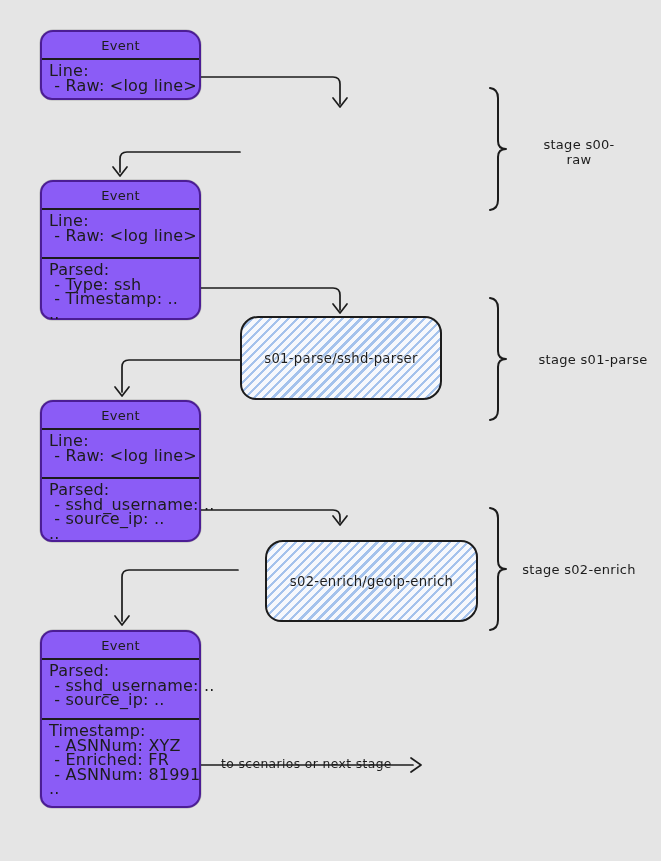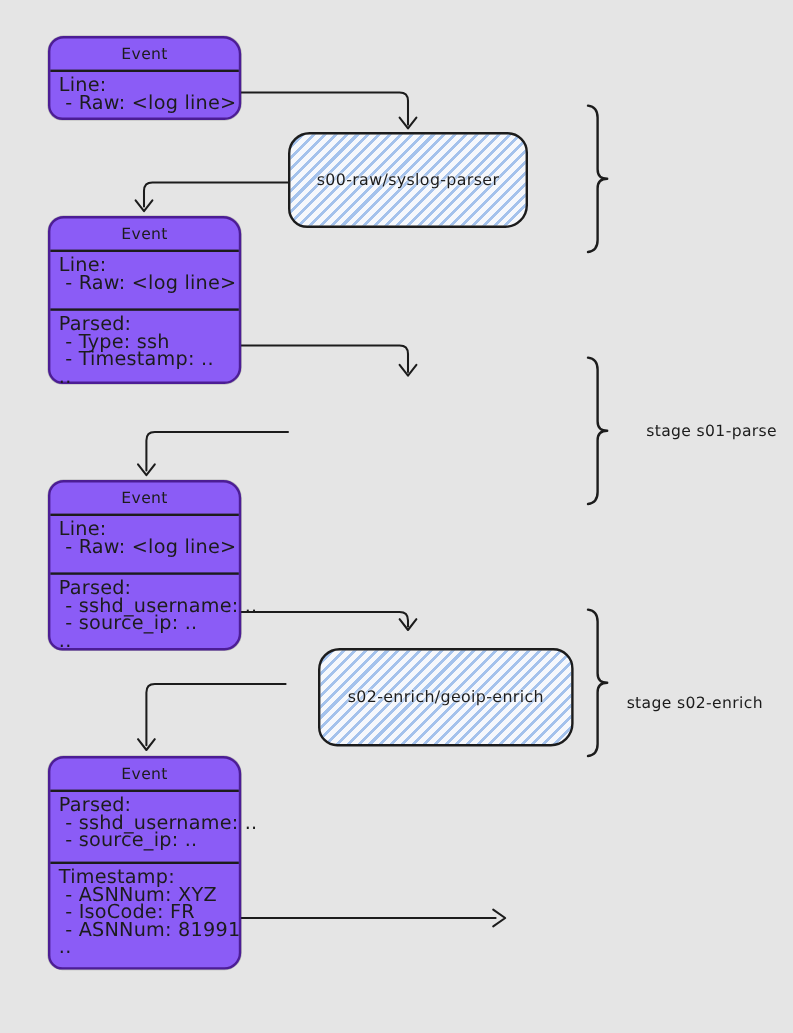--- a/index.html
+++ b/index.html
@@ -131,39 +131,41 @@
   <div class="labels-layer">
 
     <div class="event-node" style="left:40px; top:30px; width:161px; height:70px;">
       <div class="event-header">Event</div>
       <div class="event-section">
         <div class="field-line">Line:</div>
         <div class="field-line"> - Raw: &lt;log line&gt;</div>
       </div>
     </div>
 
-    <div class="parser-node" style="left:240px; top:110px; width:200px; height:80px;">
-      <span class="parser-label">s00-raw/syslog-parser</span>
-    </div>
-
+
+    <div class="stage-label" style="left:527px; top:137px; width:104px;">stage s00-
+raw</div>
 
     <div class="event-node" style="left:40px; top:180px; width:161px; height:140px;">
       <div class="event-header">Event</div>
       <div class="event-section" style="height:47px;">
         <div class="field-line">Line:</div>
         <div class="field-line"> - Raw: &lt;log line&gt;</div>
       </div>
       <div class="event-section">
         <div class="field-line">Parsed:</div>
         <div class="field-line"> - Type: ssh</div>
         <div class="field-line"> - Timestamp: ..</div>
         <div class="field-line">..</div>
       </div>
     </div>
 
+    <div class="parser-node" style="left:240px; top:316px; width:202px; height:84px;">
+      <span class="parser-label">s01-parse/sshd-parser</span>
+    </div>
 
     <div class="stage-label" style="left:532px; top:352px; width:122px;">stage s01-parse</div>
 
     <div class="event-node" style="left:40px; top:400px; width:161px; height:142px;">
       <div class="event-header">Event</div>
       <div class="event-section" style="height:47px;">
         <div class="field-line">Line:</div>
         <div class="field-line"> - Raw: &lt;log line&gt;</div>
       </div>
       <div class="event-section">
@@ -171,33 +173,34 @@
         <div class="field-line"> - sshd_username: ..</div>
         <div class="field-line"> - source_ip: ..</div>
         <div class="field-line">..</div>
       </div>
     </div>
 
     <div class="parser-node" style="left:239px; top:540px; width:213px; height:82px;margin-left:26px;">
       <span class="parser-label">s02-enrich/geoip-enrich</span>
     </div>
 
-    <div class="stage-label" style="left:516px; top:562px; width:126px;margin-top:17px;">stage s02-enrich</div>
+    <div class="stage-label" style="left:516px; top:562px; width:126px;">stage s02-enrich</div>
 
     <div class="event-node" style="left:40px; top:630px; width:161px; height:178px;">
       <div class="event-header">Event</div>
       <div class="event-section" style="height:58px;">
         <div class="field-line">Parsed:</div>
         <div class="field-line"> - sshd_username: ..</div>
         <div class="field-line"> - source_ip: ..</div>
       </div>
       <div class="event-section">
         <div class="field-line">Timestamp:</div>
         <div class="field-line"> - ASNNum: XYZ</div>
-        <div class="field-line"> - IsoCode: FR</div>
+        <div class="field-line"> - Enriched: FR</div>
         <div class="field-line"> - ASNNum: 81991</div>
         <div class="field-line">..</div>
       </div>
     </div>
 
+    <div class="flow-label" style="left:221px; top:757px;">to scenarios or next stage</div>
 
   </div>
 </div>
 
 </body></html>

